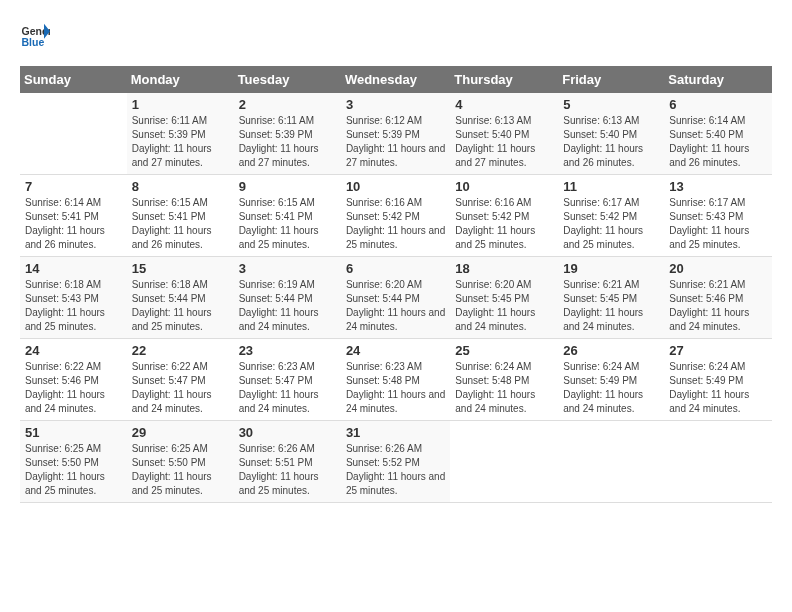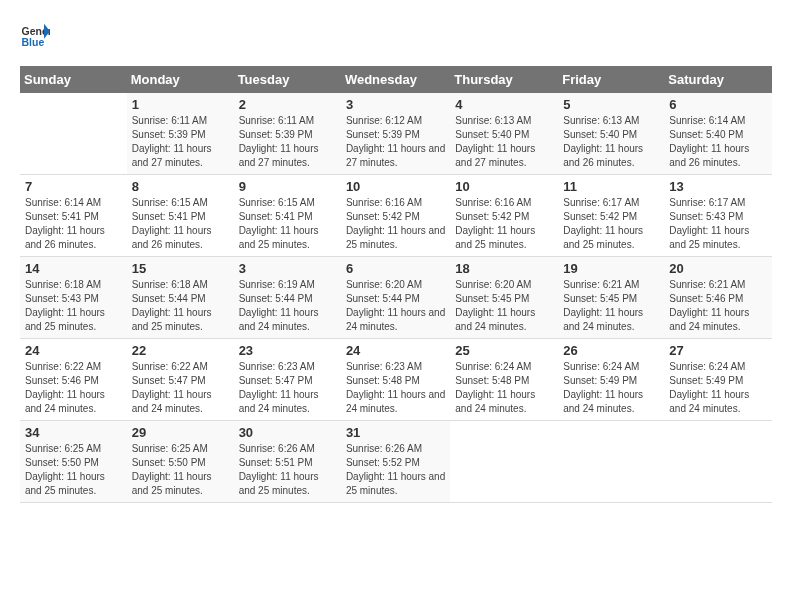--- a/index.html
+++ b/index.html
@@ -277,21 +277,21 @@
         </td>
         <td>
           <span class="day-number">27</span>
         <div class="day-info">
           Sunrise: 6:24 AM<br>Sunset: 5:49 PM<br>Daylight: 11 hours and 24 minutes.
         </div>
         </td>
       </tr>
       <tr>
         <td>
-          <span class="day-number">34</span>
+          <span class="day-number">51</span>
         <div class="day-info">
           Sunrise: 6:25 AM<br>Sunset: 5:50 PM<br>Daylight: 11 hours and 25 minutes.
         </div>
         </td>
         <td>
           <span class="day-number">29</span>
         <div class="day-info">
           Sunrise: 6:25 AM<br>Sunset: 5:50 PM<br>Daylight: 11 hours and 25 minutes.
         </div>
         </td>

